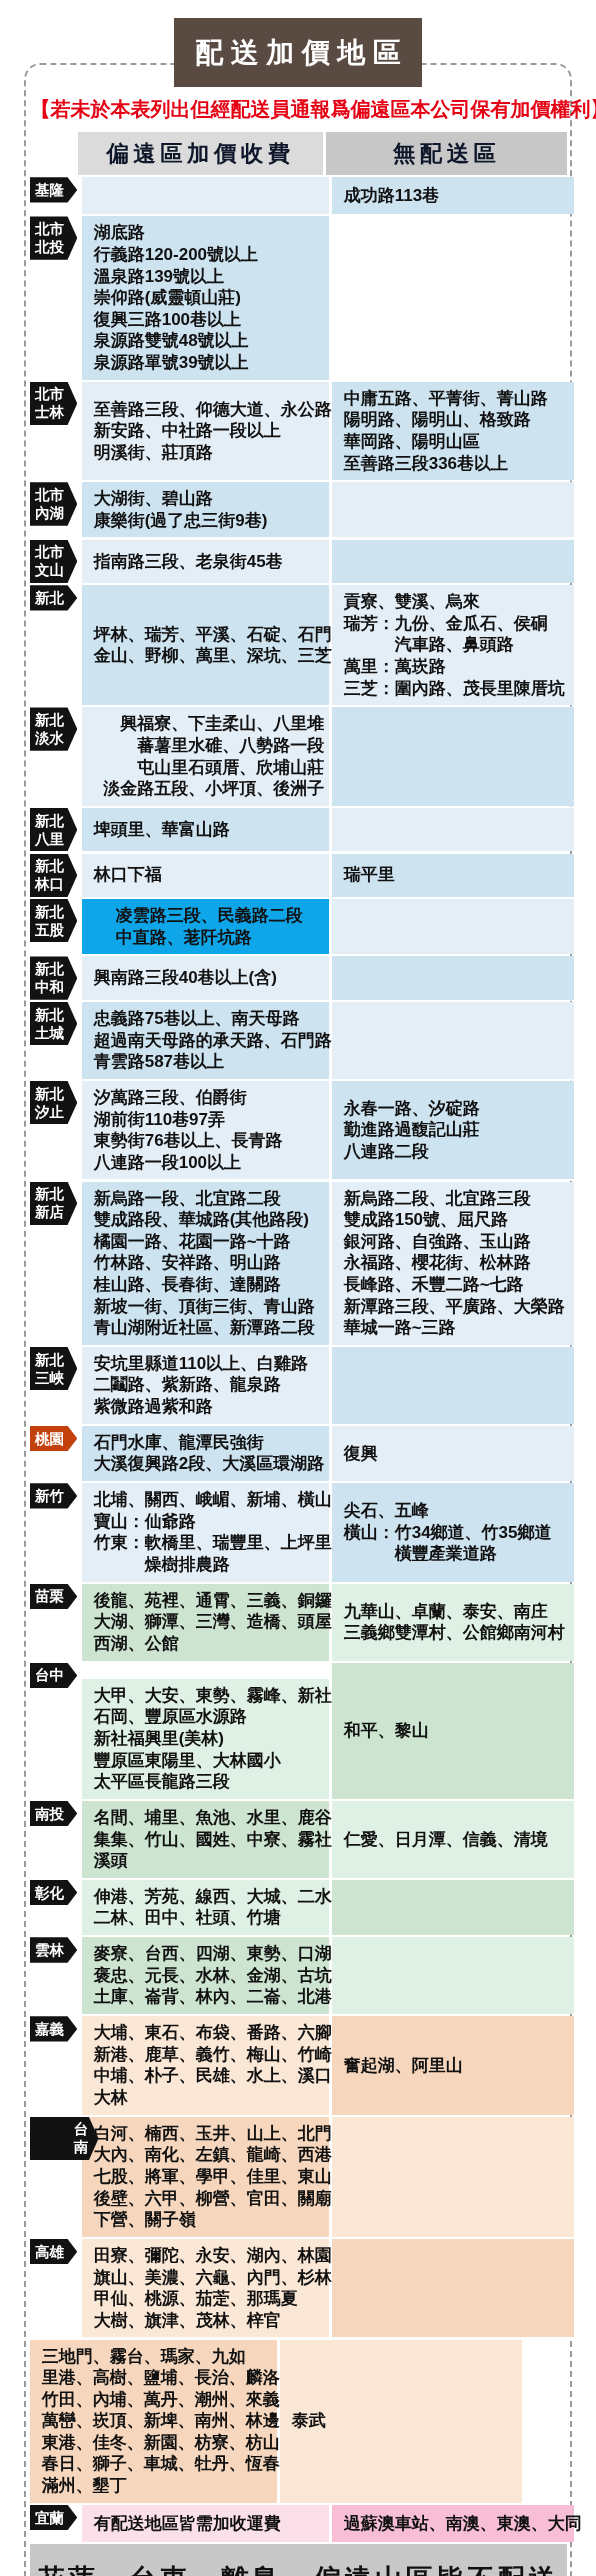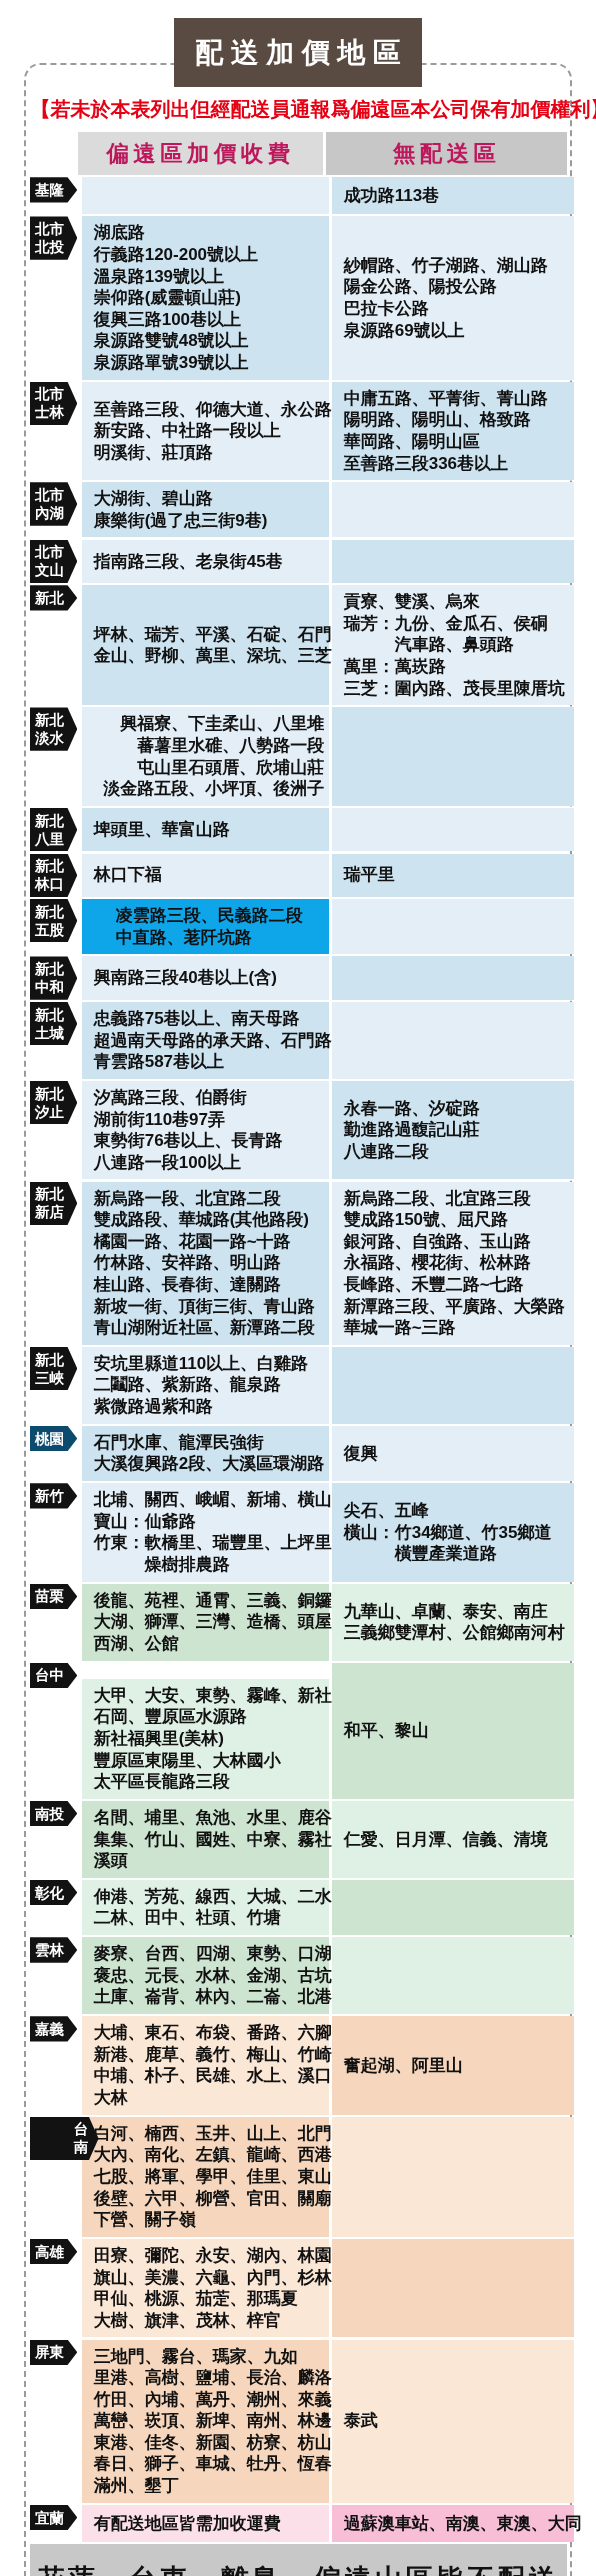--- a/index.html
+++ b/index.html
@@ -23,21 +23,21 @@
   }
   .notice{
     text-align:center;font-size:20px;font-weight:bold;
     margin:0 4.5px 9px 4.5px;white-space:nowrap;
   }
   .table{margin-left:3.7px;margin-right:3px;}
   .header-row{display:flex;margin-bottom:2.2px;}
   .label-spacer{width:48px;flex:none;}
   .hdr{
     height:43px;display:flex;align-items:center;justify-content:center;
-    font-size:22.4px;font-weight:bold;color:#be185d;letter-spacing:4.5px;
+    font-size:22.4px;font-weight:bold;color:#0f172a;letter-spacing:4.5px;
   }
   .hdr.left{width:247px;margin-right:3px;}
   .hdr.right{width:242px;}
   .row{display:flex;margin-bottom:2.2px;}
   .label-col{width:52px;flex:none;display:flex;align-items:flex-start;}
   .label-arrow{
     color:#fff;font-weight:bold;font-size:14.5px;line-height:18px;
     padding:3.7px 10.4px 3.7px 2.2px;width:35px;text-align:center;
     clip-path:polygon(0 0,calc(100% - 9.7px) 0,100% 50%,calc(100% - 9.7px) 100%,0 100%);
   }
@@ -92,26 +92,20 @@
           </div>
           <div class="cell left-cell" style="background: rgb(205, 227, 240);">
             <div>湖底路</div>
             <div>行義路120-200號以上</div>
             <div>溫泉路139號以上</div>
             <div>崇仰路(威靈頓山莊)</div>
             <div>復興三路100巷以上</div>
             <div>泉源路雙號48號以上</div>
             <div>泉源路單號39號以上</div>
           </div>
-          <div class="cell right-cell" style="background: rgb(228, 238, 246);">
-            <div>紗帽路、竹子湖路、湖山路</div>
-            <div>陽金公路、陽投公路</div>
-            <div>巴拉卡公路</div>
-            <div>泉源路69號以上</div>
-          </div>
         </div>
         <div class="row">
           <div class="label-col">
             <div class="label-arrow" style="background: rgb(18, 18, 18);">
               <div>北市</div>
               <div>士林</div>
             </div>
           </div>
           <div class="cell left-cell" style="background: rgb(228, 238, 246);">
             <div>至善路三段、仰德大道、永公路</div>
@@ -302,21 +296,21 @@
           </div>
           <div class="cell left-cell" style="background: rgb(228, 238, 246);">
             <div>安坑里縣道110以上、白雞路</div>
             <div>二鬮路、紫新路、龍泉路</div>
             <div>紫微路過紫和路</div>
           </div>
           <div class="cell right-cell" style="background: rgb(205, 227, 240);"></div>
         </div>
         <div class="row">
           <div class="label-col">
-            <div class="label-arrow" style="background: #0c4a6e;">
+            <div class="label-arrow" style="background: #c2410c;">
               <div>桃園</div>
             </div>
           </div>
           <div class="cell left-cell" style="background: rgb(205, 227, 240);">
             <div>石門水庫、龍潭民強街</div>
             <div>大溪復興路2段、大溪區環湖路</div>
           </div>
           <div class="cell right-cell" style="background: rgb(228, 238, 246);">
             <div>復興</div>
           </div>
@@ -451,25 +445,20 @@
           </div>
           <div class="cell left-cell" style="background: rgb(251, 231, 214);">
             <div>田寮、彌陀、永安、湖內、林園</div>
             <div>旗山、美濃、六龜、內門、杉林</div>
             <div>甲仙、桃源、茄萣、那瑪夏</div>
             <div>大樹、旗津、茂林、梓官</div>
           </div>
           <div class="cell right-cell" style="background: rgb(246, 215, 189);"></div>
         </div>
         <div class="row">
-          <div class="label-col">
-            <div class="label-arrow" style="background: rgb(18, 18, 18);">
-              <div>屏東</div>
-            </div>
-          </div>
           <div class="cell left-cell" style="background: rgb(246, 215, 189);">
             <div>三地門、霧台、瑪家、九如</div>
             <div>里港、高樹、鹽埔、長治、麟洛</div>
             <div>竹田、內埔、萬丹、潮州、來義</div>
             <div>萬巒、崁頂、新埤、南州、林邊</div>
             <div>東港、佳冬、新園、枋寮、枋山</div>
             <div>春日、獅子、車城、牡丹、恆春</div>
             <div>滿州、墾丁</div>
           </div>
           <div class="cell right-cell" style="background: rgb(251, 231, 214);">

